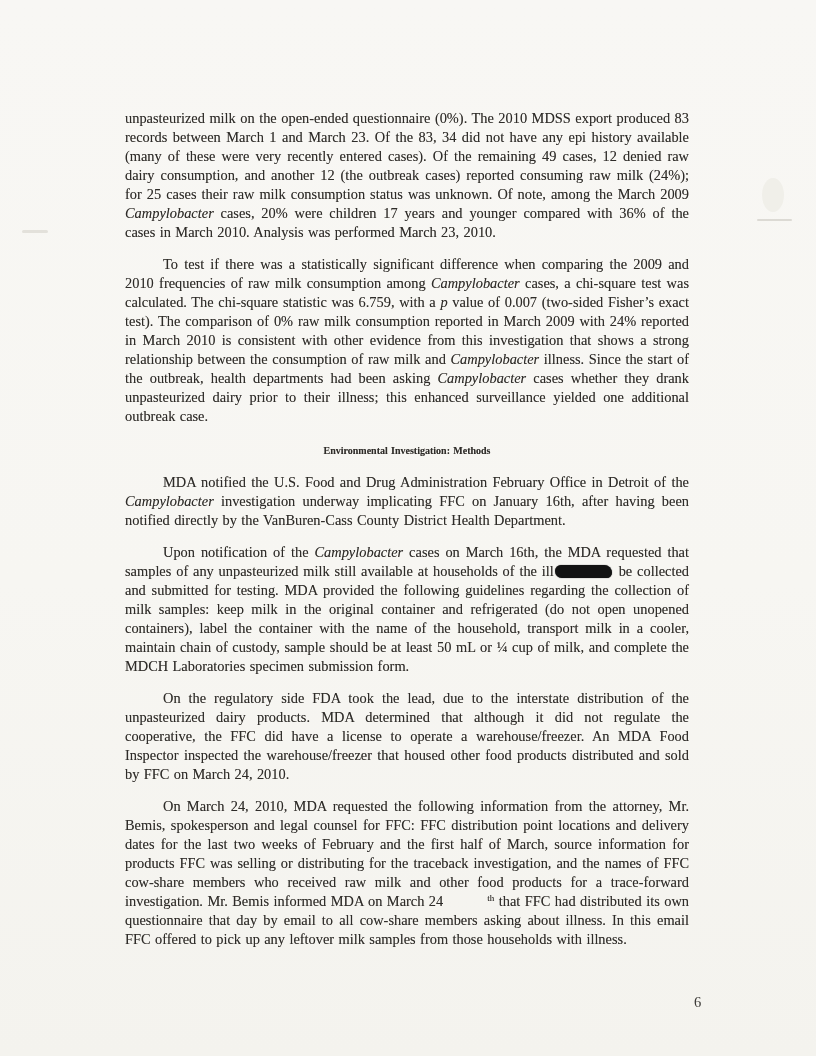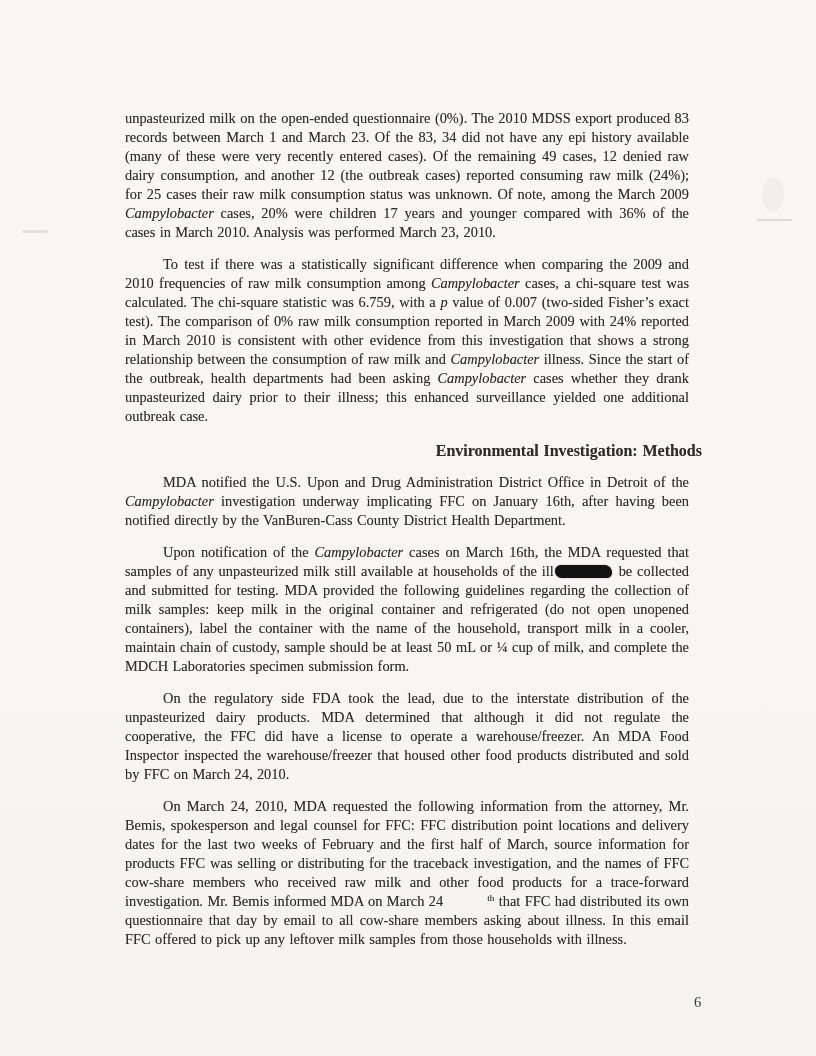--- a/index.html
+++ b/index.html
@@ -26,25 +26,25 @@
     word-spacing: 0.8px;
     text-shadow: 0 0 0.3px rgba(70, 64, 58, 0.45);
   }
   .para {
     margin: 13px;
   }
   .para.indent {
     text-indent: 38px;
   }
   .section-heading {
-    font-size: 16px;
+    font-size: 10px;
     line-height: 19px;
     font-weight: bold;
     margin: 15px 0 0 0;
-    text-align: right;
+    text-align: center;
   }
   .it { font-style: italic; }
   .sup {
     font-size: 9px;
     vertical-align: 5px;
     line-height: 0;
     padding-left: 44px;
   }
   .redact {
     display: inline-block;
@@ -94,19 +94,19 @@
 <body>
 
 <div class="scan-artifact artifact-smudge"></div>
 <div class="scan-artifact artifact-left"></div>
 <div class="scan-artifact artifact-right"></div>
 
 <div class="text-block" id="doc-body">
     <p class="para"><span>unpasteurized milk on the open-ended questionnaire (0%). The 2010 MDSS export produced 83 records between March 1 and March 23. Of the 83, 34 did not have any epi history available (many of these were very recently entered cases). Of the remaining 49 cases, 12 denied raw dairy consumption, and another 12 (the outbreak cases) reported consuming raw milk (24%); for 25 cases their raw milk consumption status was unknown. Of note, among the March 2009 </span><span class="it">Campylobacter</span><span> cases, 20% were children 17 years and younger compared with 36% of the cases in March 2010. Analysis was performed March 23, 2010.</span></p>
     <p class="para indent"><span>To test if there was a statistically significant difference when comparing the 2009 and 2010 frequencies of raw milk consumption among </span><span class="it">Campylobacter</span><span> cases, a chi-square test was calculated. The chi-square statistic was 6.759, with a </span><span class="it">p</span><span> value of 0.007 (two-sided Fisher’s exact test). The comparison of 0% raw milk consumption reported in March 2009 with 24% reported in March 2010 is consistent with other evidence from this investigation that shows a strong relationship between the consumption of raw milk and </span><span class="it">Campylobacter</span><span> illness. Since the start of the outbreak, health departments had been asking </span><span class="it">Campylobacter</span><span> cases whether they drank unpasteurized dairy prior to their illness; this enhanced surveillance yielded one additional outbreak case.</span></p>
     <h2 class="section-heading">Environmental Investigation: Methods</h2>
-    <p class="para indent"><span>MDA notified the U.S. Upon and Drug Administration District Office in Detroit of the </span><span class="it">Campylobacter</span><span> investigation underway implicating FFC on January 16th, after having been notified directly by the VanBuren-Cass County District Health Department.</span></p>
+    <p class="para indent"><span>MDA notified the U.S. Food and Drug Administration February Office in Detroit of the </span><span class="it">Campylobacter</span><span> investigation underway implicating FFC on January 16th, after having been notified directly by the VanBuren-Cass County District Health Department.</span></p>
     <p class="para indent"><span>Upon notification of the </span><span class="it">Campylobacter</span><span> cases on March 16th, the MDA requested that samples of any unpasteurized milk still available at households of the ill</span><span class="redact"></span><span> be collected and submitted for testing. MDA provided the following guidelines regarding the collection of milk samples: keep milk in the original container and refrigerated (do not open unopened containers), label the container with the name of the household, transport milk in a cooler, maintain chain of custody, sample should be at least 50 mL or ¼ cup of milk, and complete the MDCH Laboratories specimen submission form.</span></p>
     <p class="para indent"><span>On the regulatory side FDA took the lead, due to the interstate distribution of the unpasteurized dairy products. MDA determined that although it did not regulate the cooperative, the FFC did have a license to operate a warehouse/freezer. An MDA Food Inspector inspected the warehouse/freezer that housed other food products distributed and sold by FFC on March 24, 2010.</span></p>
     <p class="para indent"><span>On March 24, 2010, MDA requested the following information from the attorney, Mr. Bemis, spokesperson and legal counsel for FFC: FFC distribution point locations and delivery dates for the last two weeks of February and the first half of March, source information for products FFC was selling or distributing for the traceback investigation, and the names of FFC cow-share members who received raw milk and other food products for a trace-forward investigation. Mr. Bemis informed MDA on March 24</span><span class="sup">th</span><span> that FFC had distributed its own questionnaire that day by email to all cow-share members asking about illness. In this email FFC offered to pick up any leftover milk samples from those households with illness.</span></p>
   </div>
 
 <div class="page-number">6</div>
 
 </body></html>

